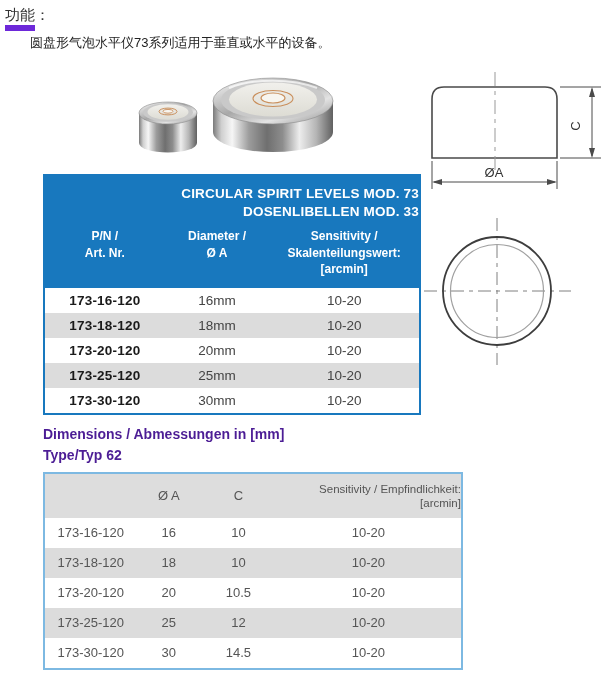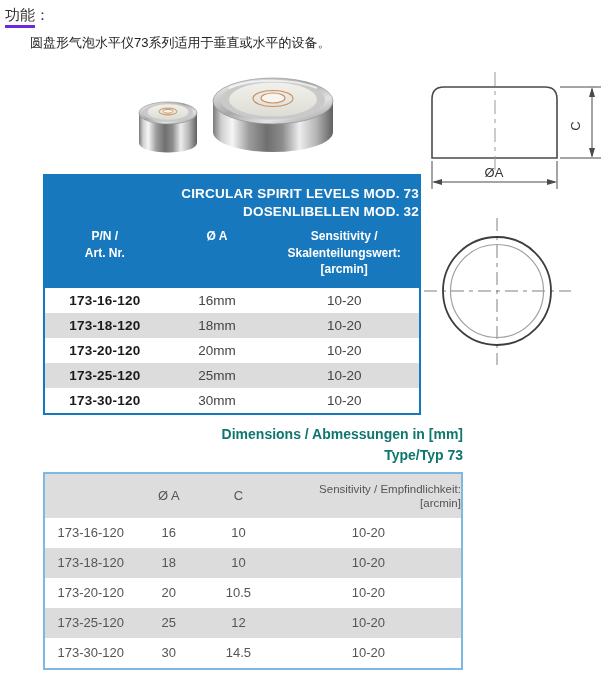--- a/index.html
+++ b/index.html
@@ -1,42 +1,42 @@
 <!DOCTYPE html>
 <html style="--accent: #1878be; --row-alt: #dcdcdc; --table2-border: #7db9e2; --table2-header-bg: #dddddd;"><head>
 <meta charset="utf-8">
 <style>
   html,body{margin:0;padding:0;background:#fff;}
   body{font-family:"Liberation Sans",sans-serif;-webkit-font-smoothing:antialiased;}
   #page{position:relative;width:610px;height:682px;background:#fff;overflow:hidden;}
 
   
   .func-label{position:absolute;left:5px;top:6px;font-size:15px;color:#333;}
-  .func-label .u{border-bottom:3px solid #6d28d9;padding-bottom:2px;}
+  .func-label .u{border-bottom:6px solid #6d28d9;padding-bottom:2px;}
   .descr{position:absolute;left:30px;top:34px;font-size:13px;color:#222;}
 
   
   .photos{position:absolute;left:100px;top:70px;}
   .sideview{position:absolute;left:420px;top:68px;}
   .topview{position:absolute;left:418px;top:213px;}
 
   
   .t1{position:absolute;left:43px;top:174px;width:378px;border:2px solid var(--accent,#1878be);box-sizing:border-box;}
   .t1-head{background:var(--accent,#1878be);color:#fff;padding:9px 0 10px 0;}
   .t1-title{text-align:right;font-size:13.5px;font-weight:600;line-height:18px;letter-spacing:.2px;}
   .t1-cols{display:flex;margin-top:7px;}
   .t1-col{text-align:center;font-size:12px;font-weight:600;line-height:16.5px;}
   .c1{width:32%;}.c2{width:28%;}.c3{width:40%;}
   .t1-row{display:flex;height:25px;line-height:25px;background:#fff;}
   .t1-row.alt{background:var(--row-alt,#dcdcdc);}
   .t1-row .cell{text-align:center;font-size:13.5px;color:#444;}
   .t1-row .pn{font-weight:700;color:#1a1a1a;letter-spacing:.2px;}
 
   
-  .dims-head{position:absolute;left:43px;top:424px;width:420px;text-align:right;font-size:14px;font-weight:700;color:#0f766e;line-height:21px;}
+  .dims-head{position:absolute;left:43px;top:424px;width:420px;text-align:left;font-size:14px;font-weight:700;color:#4c1d95;line-height:21px;}
 
   
   .t2{position:absolute;left:43px;top:472px;width:420px;border:2px solid var(--table2-border,#7db9e2);box-sizing:border-box;}
   .t2-cols{display:flex;height:44px;background:var(--table2-header-bg,#dddddd);color:#555;}
   .d1{width:22%;}.d2{width:15.5%;}.d3{width:18%;}.d4{width:44.5%;}
   .t2-colcell{text-align:center;font-size:13px;line-height:44px;}
   .t2-sens{text-align:right;font-size:11.5px;line-height:14px;padding-top:8px;box-sizing:border-box;}
   .t2-row{display:flex;height:30px;line-height:30px;background:#fff;color:#555;}
   .t2-row.alt{background:var(--row-alt,#dcdcdc);}
   .t2-row .cell{text-align:center;font-size:13px;}
@@ -124,27 +124,28 @@
       <line x1="6" y1="78" x2="153" y2="78" stroke="#808080" stroke-width="1" stroke-dasharray="13 5 4 5"></line>
       <line x1="79" y1="5" x2="79" y2="152" stroke="#808080" stroke-width="1" stroke-dasharray="13 5 4 5"></line>
       <circle cx="79" cy="78" r="54" fill="none" stroke="#3d3d3d" stroke-width="1.8"></circle>
       <circle cx="79" cy="78" r="46.5" fill="none" stroke="#a0a0a0" stroke-width="1.2"></circle>
     </svg>
   </div>
 
   <div class="t1">
     <div class="t1-head">
       <div class="t1-title">CIRCULAR SPIRIT LEVELS MOD. 73</div>
-      <div class="t1-title">DOSENLIBELLEN MOD. 32</div>
+      <div class="t1-title">DOSENLIBELLEN MOD. 33</div>
       <div class="t1-cols">
         <div class="t1-col c1">
           <div>P/N /</div>
           <div>Art. Nr.</div>
         </div>
         <div class="t1-col c2">
+          <div>Diameter /</div>
           <div>Ø A</div>
         </div>
         <div class="t1-col c3">
           <div>Sensitivity /</div>
           <div>Skalenteilungswert:</div>
           <div>[arcmin]</div>
         </div>
       </div>
     </div>
     <div class="t1-row">
@@ -169,21 +170,21 @@
     </div>
     <div class="t1-row">
       <div class="cell pn c1">173-30-120</div>
       <div class="cell c2">30mm</div>
       <div class="cell c3">10-20</div>
     </div>
   </div>
 
   <div class="dims-head">
     <div>Dimensions / Abmessungen in [mm]</div>
-    <div>Type/Typ 73</div>
+    <div>Type/Typ 62</div>
   </div>
 
   <div class="t2">
     <div class="t2-cols">
       <div class="t2-colcell d1"></div>
       <div class="t2-colcell d2">Ø A</div>
       <div class="t2-colcell d3">C</div>
       <div class="t2-sens d4">
         <div>Sensitivity /  Empfindlichkeit:</div>
         <div>[arcmin]</div>

